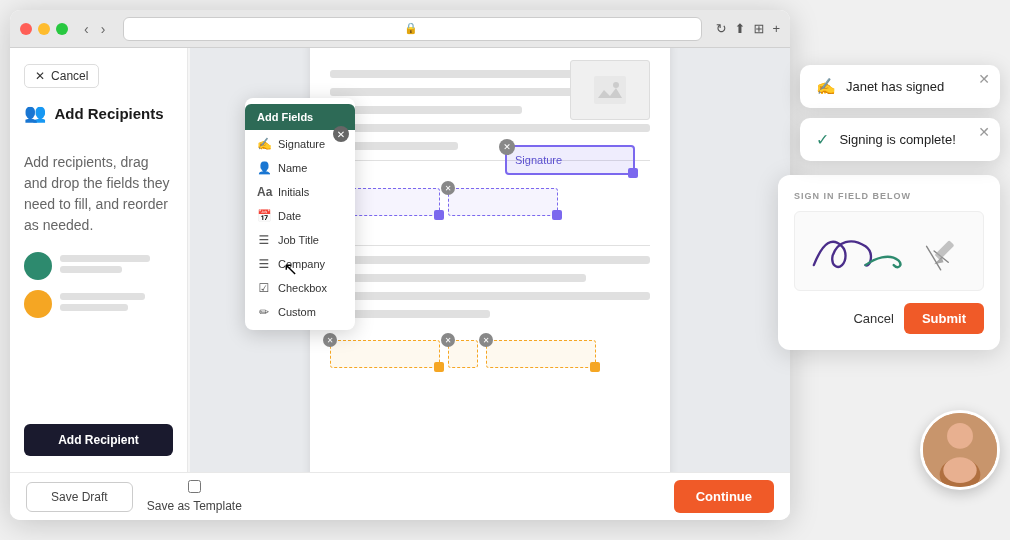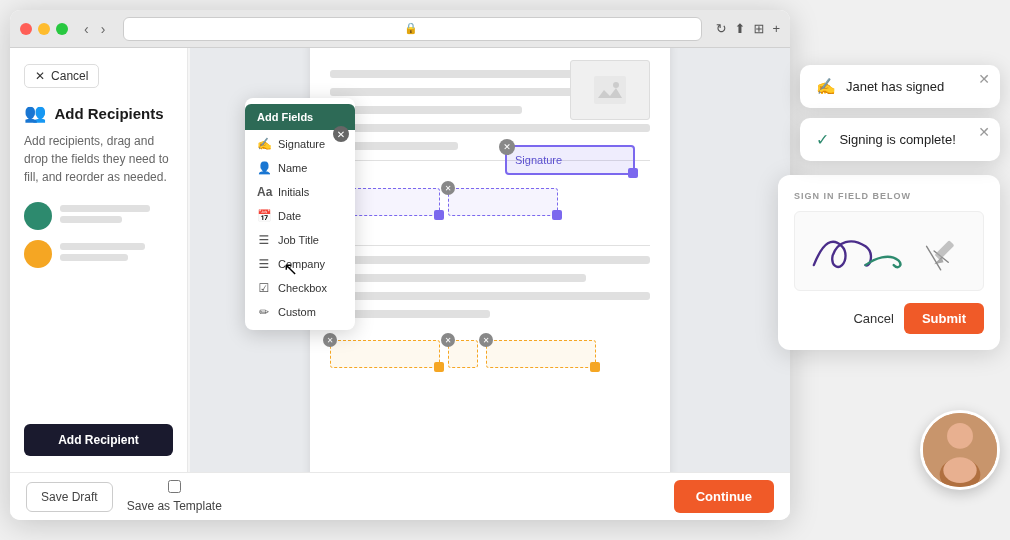--- a/index.html
+++ b/index.html
@@ -155,24 +155,25 @@
     }
     .panel-title {
       font-size: 15px;
       font-weight: 700;
       color: #1a1a1a;
     }
     .panel-icon {
       font-size: 18px;
     }
     .panel-desc {
-      font-size: 12px;
+      font-size: 14px;
       color: #666;
       line-height: 1.5;
       margin-bottom: 16px;
+      margin-top: 20px;
     }
     .recipient-item {
       display: flex;
       align-items: center;
       gap: 8px;
       margin-bottom: 10px;
     }
     .recipient-dot {
       width: 28px;
       height: 28px;
@@ -210,21 +211,21 @@
       border-top: 1px solid #e8e8e8;
       display: flex;
       align-items: center;
       padding: 0 16px;
       gap: 14px;
     }
     .save-draft-btn {
       background: none;
       border: 1px solid #ccc;
       border-radius: 6px;
-      padding: 7px 14px;
+      padding: 7px 24px;
       font-size: 12px;
       color: #444;
       cursor: pointer;
       text-align: center;
     }
     .save-template-row {
       display: flex;
       align-items: center;
       gap: 6px;
       font-size: 12px;

